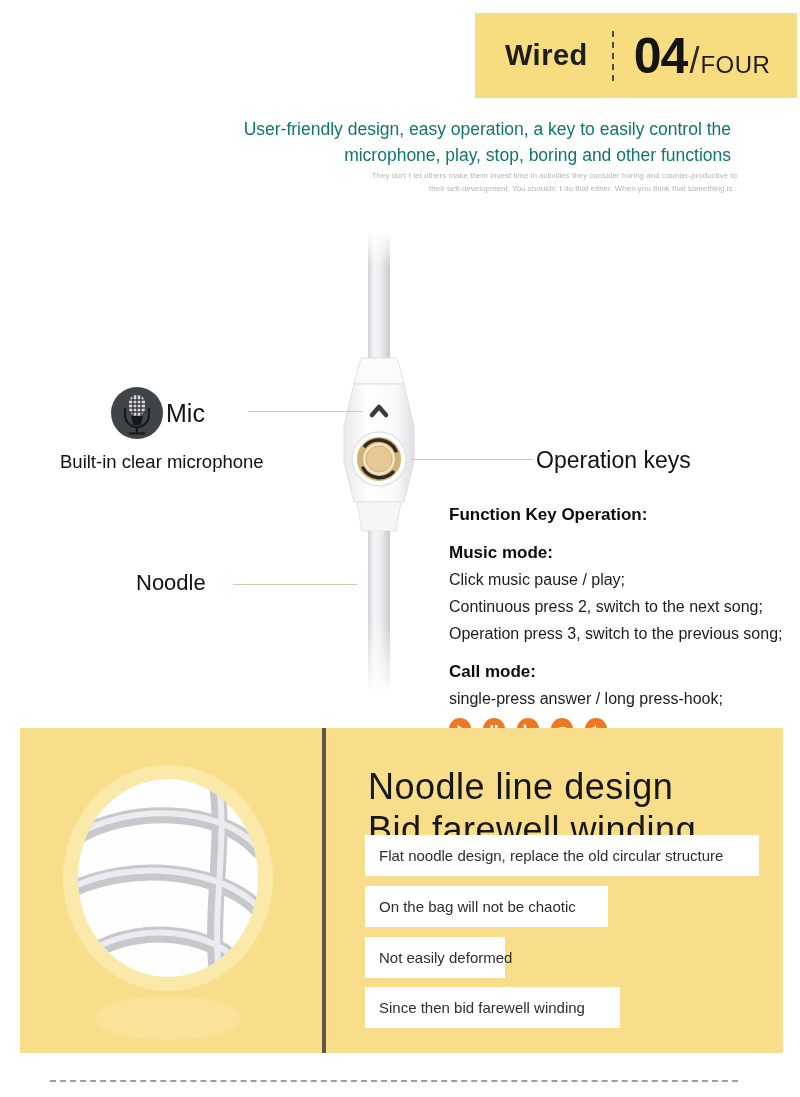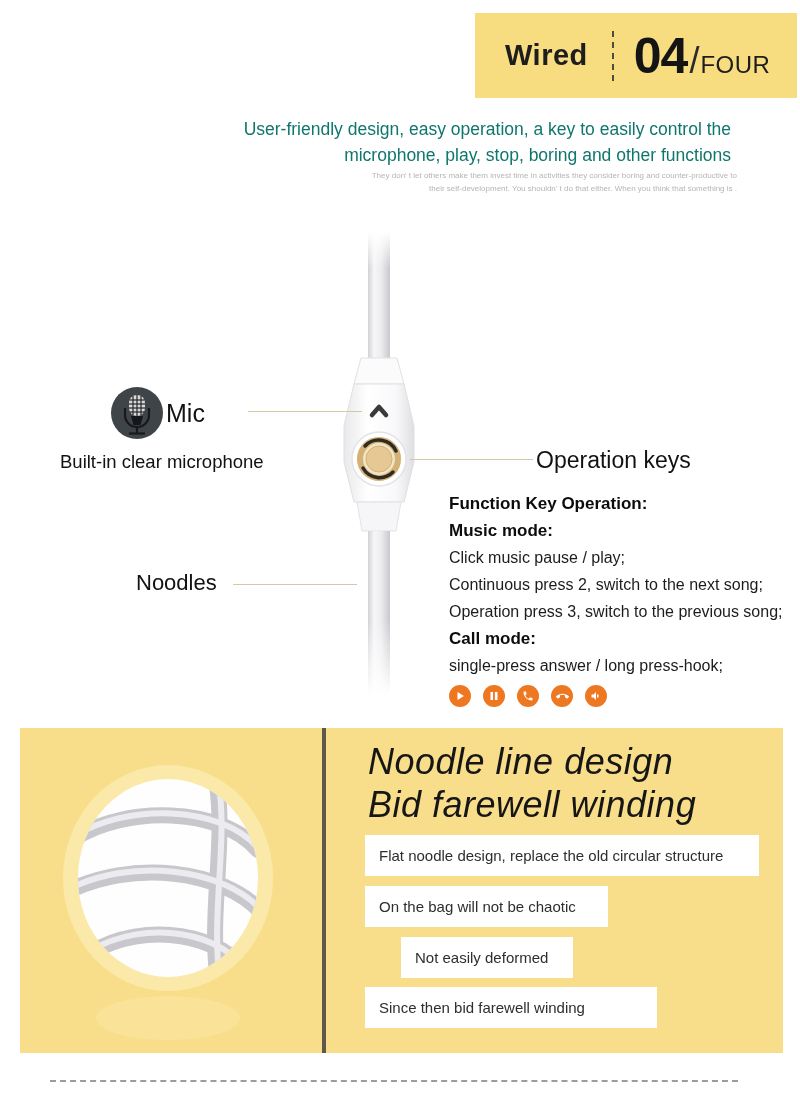--- a/index.html
+++ b/index.html
@@ -34,44 +34,44 @@
   .lbl-mic-cap { left:60px; top:451px; font-size:18.5px; }
   .lbl-fk { left:536px; top:447px; font-size:23px; }
   .lbl-noodles { left:136px; top:570px; font-size:22px; }
   .cline { position:absolute; height:1px; background:#d5c8a4; }
   .cline-mic { left:248px; top:411px; width:114px; }
   .cline-fk { left:410px; top:459px; width:123px; }
   .cline-noodles { left:233px; top:584px; width:124px; }
   
   .ops { position:absolute; left:449px; top:492px; }
   .ops .line { font-size:16px; color:#1c1c1c; height:27px; line-height:24px; white-space:nowrap; }
-  .ops .line.b { font-weight:bold; font-size:17px; color:#0c0c0c; }
+  .ops .line.b { font-weight:bold; font-size:17px; color:#0c0c0c;margin-top:11px; }
   .ops-icons { display:flex; gap:12px; margin-top:4px; }
   .oicon {
     width:22px; height:22px; border-radius:50%; background:#EE7722;
     display:flex; align-items:center; justify-content:center;
   }
   .oicon svg { display:block; }
   
   .panel-left  { position:absolute; left:20px;  top:728px; width:302px; height:325px; background:#F8DE8A; }
   .panel-div   { position:absolute; left:322px; top:728px; width:4px;   height:325px; background:#5C594B; }
   .panel-right { position:absolute; left:326px; top:728px; width:457px; height:325px; background:#F8DE8A; }
   .bheading {
-    position:absolute; left:368px; top:740px;
-    font-size:36px; line-height:43px; color:#161616; letter-spacing:.5px;font-style:italic;
+    position:absolute; left:368px; top:765px;
+    font-size:36px; line-height:43px; color:#161616; letter-spacing:.5px;
   }
   .feature {
     position:absolute; left:365px; height:41px; background:#ffffff;
     display:flex; align-items:center; padding-left:14px;
     font-size:15px; color:#2e2e2e; white-space:nowrap;
   }
   .f0 { top:835px; width:394px; }
   .f1 { top:886px; width:243px; }
-  .f2 { top:937px; width:172px;margin-left:36px; }
-  .f3 { top:987px; width:292px; }
+  .f2 { top:937px; width:140px; }
+  .f3 { top:987px; width:255px; }
   
   .dashline { position:absolute; left:50px; top:1080px; width:688px; border-top:2px dashed #9c9c9c; }
   .abs { position:absolute; }
 </style>
 </head>
 <body>
 
 <div class="canvas">
 
   <div class="banner">
@@ -151,21 +151,21 @@
     <path d="M15,22 v7 a12,12 0 0 0 24,0 v-7" fill="none" stroke="#17191c" stroke-width="2.2"></path>
     <line x1="27" y1="41" x2="27" y2="47" stroke="#17191c" stroke-width="2.2"></line>
     <line x1="19" y1="47.5" x2="35" y2="47.5" stroke="#17191c" stroke-width="2.2"></line>
   </svg>
 
   <div class="lbl lbl-mic">Mic</div>
   <div class="cline cline-mic"></div>
   <div class="lbl lbl-mic-cap">Built-in clear microphone</div>
   <div class="lbl lbl-fk">Operation keys</div>
   <div class="cline cline-fk"></div>
-  <div class="lbl lbl-noodles">Noodles</div>
+  <div class="lbl lbl-noodles">Noodle</div>
   <div class="cline cline-noodles"></div>
 
   <div class="ops">
     <div class="line b">Function Key Operation:</div>
     <div class="line b">Music mode:</div>
     <div class="line">Click music pause / play;</div>
     <div class="line">Continuous press 2, switch to the next song;</div>
     <div class="line">Operation press 3, switch to the previous song;</div>
     <div class="line b">Call mode:</div>
     <div class="line">single-press answer / long press-hook;</div>

